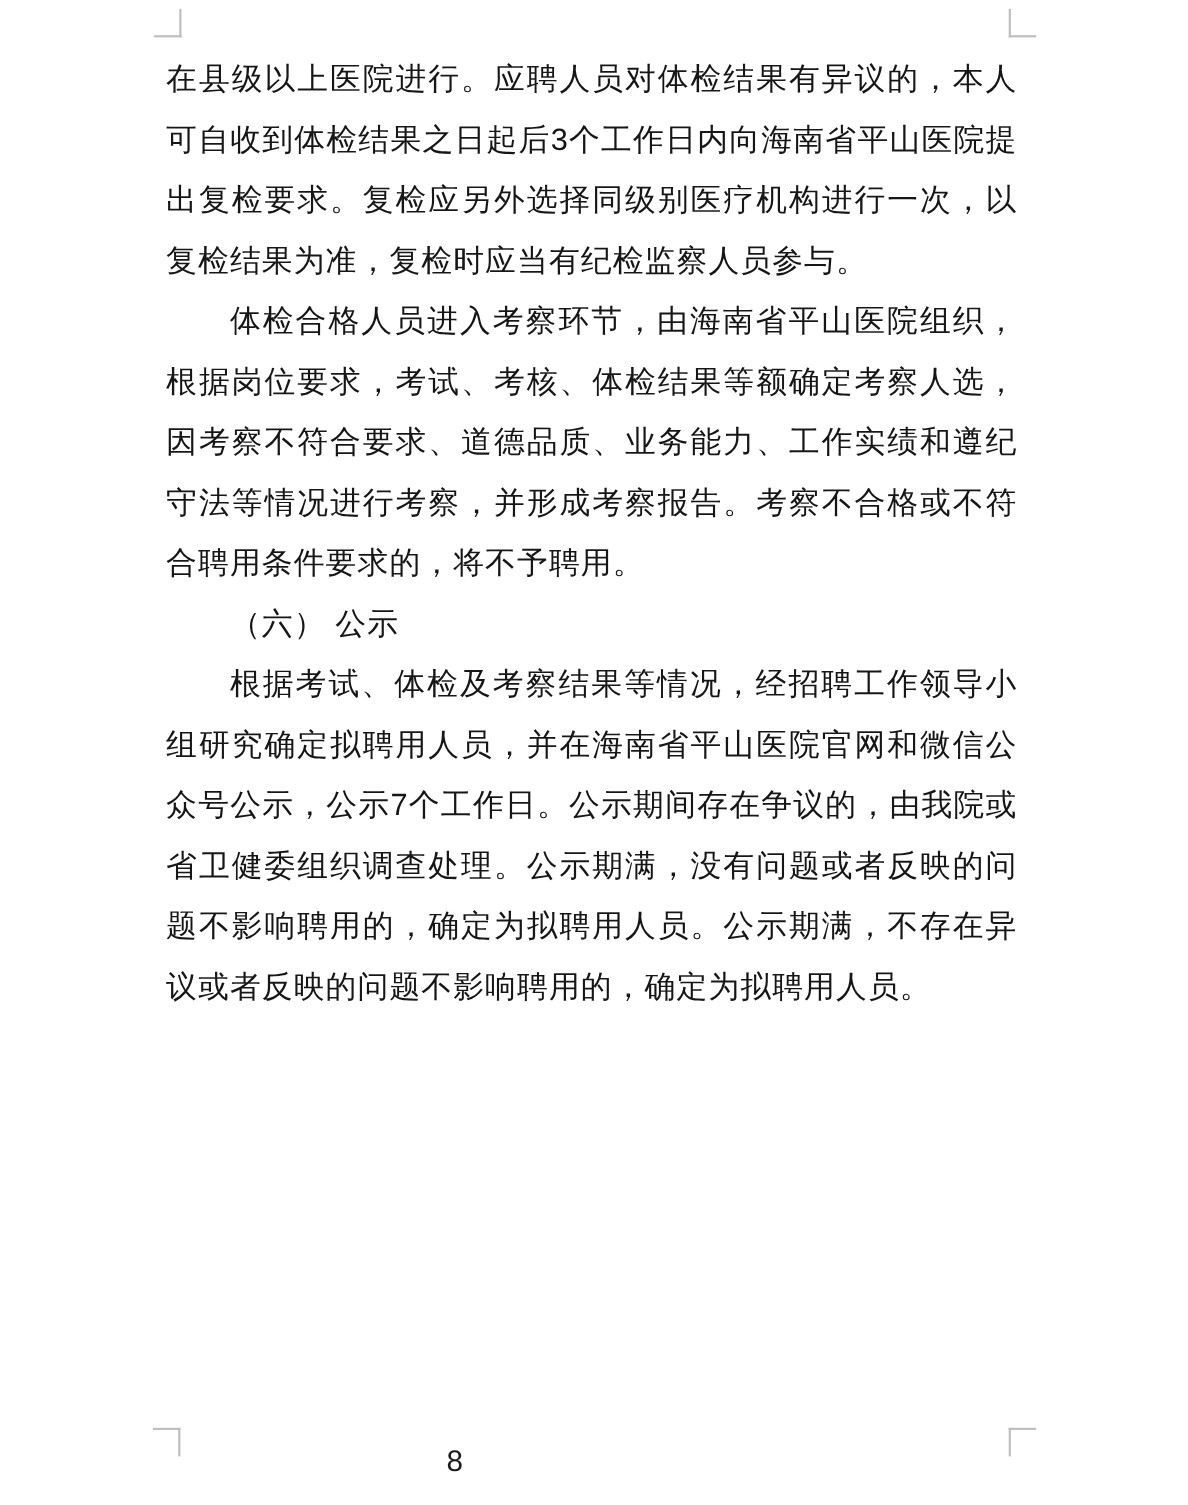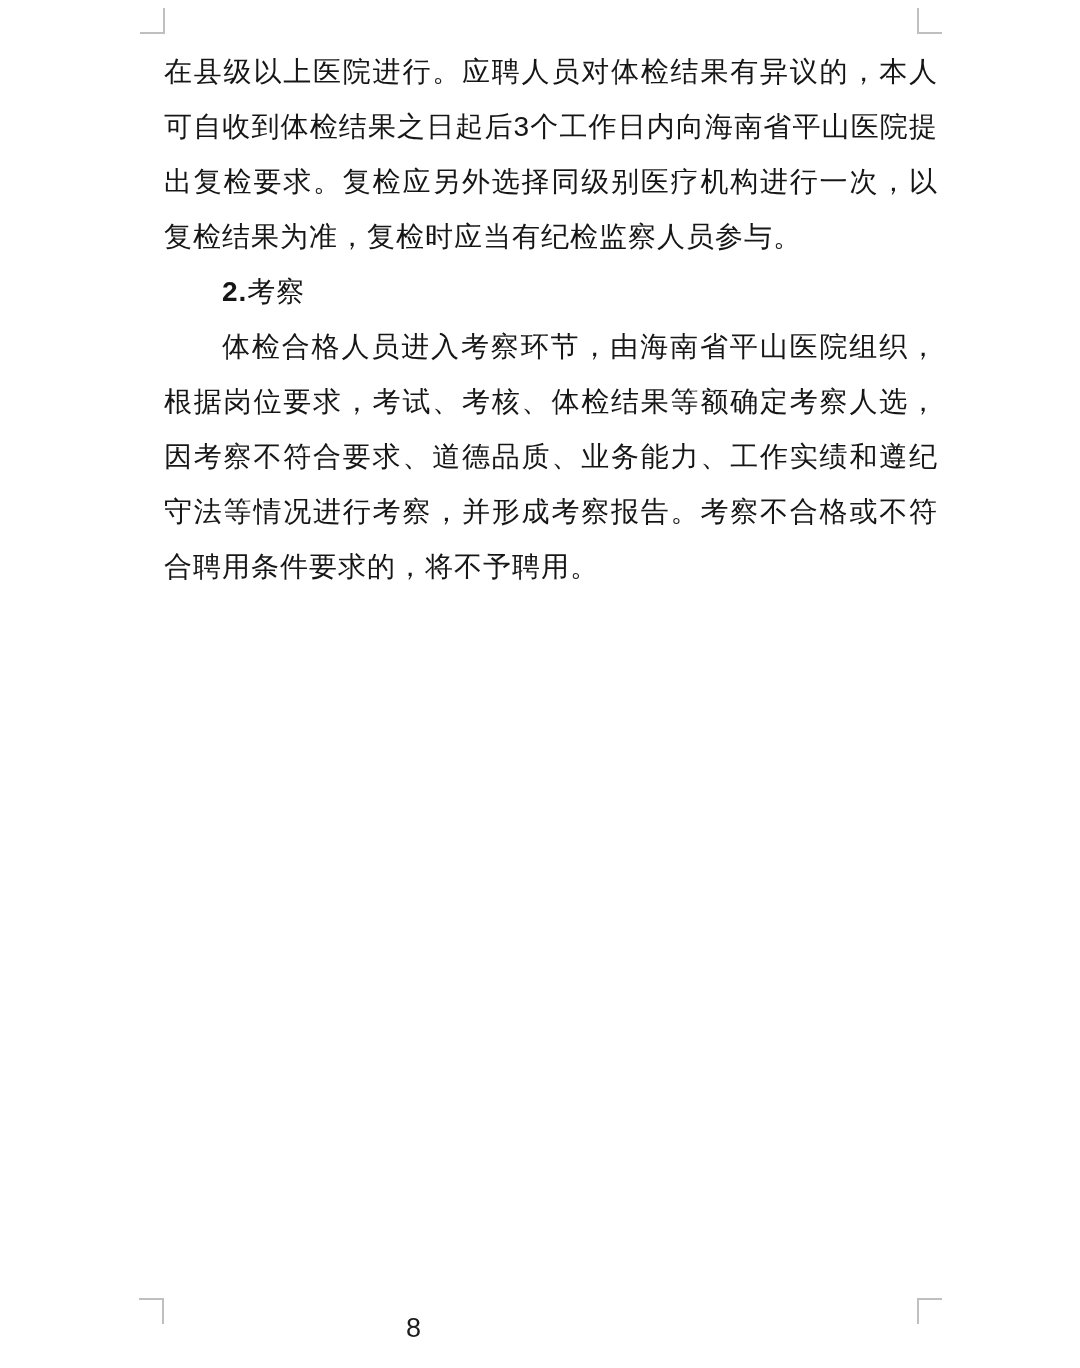--- a/index.html
+++ b/index.html
@@ -14,21 +14,21 @@
     overflow: hidden;
     font-family: "Liberation Sans", sans-serif;
   }
   .page {
     position: absolute;
     inset: 0;
     background: #ffffff;
   }
   .content {
     position: absolute;
-    left: 164px;
+    left: 151px;
     top: 44px;
     width: 774px;
   }
   .content p {
     margin: 0;
     font-size: 28px;
     line-height: 55px;
     color: #161616;
     text-align: justify;
     text-justify: inter-ideograph;
@@ -70,24 +70,25 @@
 
   <div class="corner-mark corner-tl"></div>
   <div class="corner-mark corner-tr"></div>
   <div class="corner-mark corner-bl"></div>
   <div class="corner-mark corner-br"></div>
 
   <div class="content">
 
     <p>在县级以上医院进行。应聘人员对体检结果有异议的，本人可自收到体检结果之日起后3个工作日内向海南省平山医院提出复检要求。复检应另外选择同级别医疗机构进行一次，以复检结果为准，复检时应当有纪检监察人员参与。</p>
 
-    <p class="indent"><span class="bold">2.</span><span>考察</span></p>
 
     <p class="indent">体检合格人员进入考察环节，由海南省平山医院组织，根据岗位要求，考试、考核、体检结果等额确定考察人选，因考察不符合要求、道德品质、业务能力、工作实绩和遵纪守法等情况进行考察，并形成考察报告。考察不合格或不符合聘用条件要求的，将不予聘用。</p>
 
+    <p class="indent">（六） 公示</p>
 
+    <p class="indent">根据考试、体检及考察结果等情况，经招聘工作领导小组研究确定拟聘用人员，并在海南省平山医院官网和微信公众号公示，公示7个工作日。公示期间存在争议的，由我院或省卫健委组织调查处理。公示期满，没有问题或者反映的问题不影响聘用的，确定为拟聘用人员。公示期满，不存在异议或者反映的问题不影响聘用的，确定为拟聘用人员。</p>
 
 
   </div>
 
   <div class="footer">8</div>
 
 </div>
 
 </body></html>

